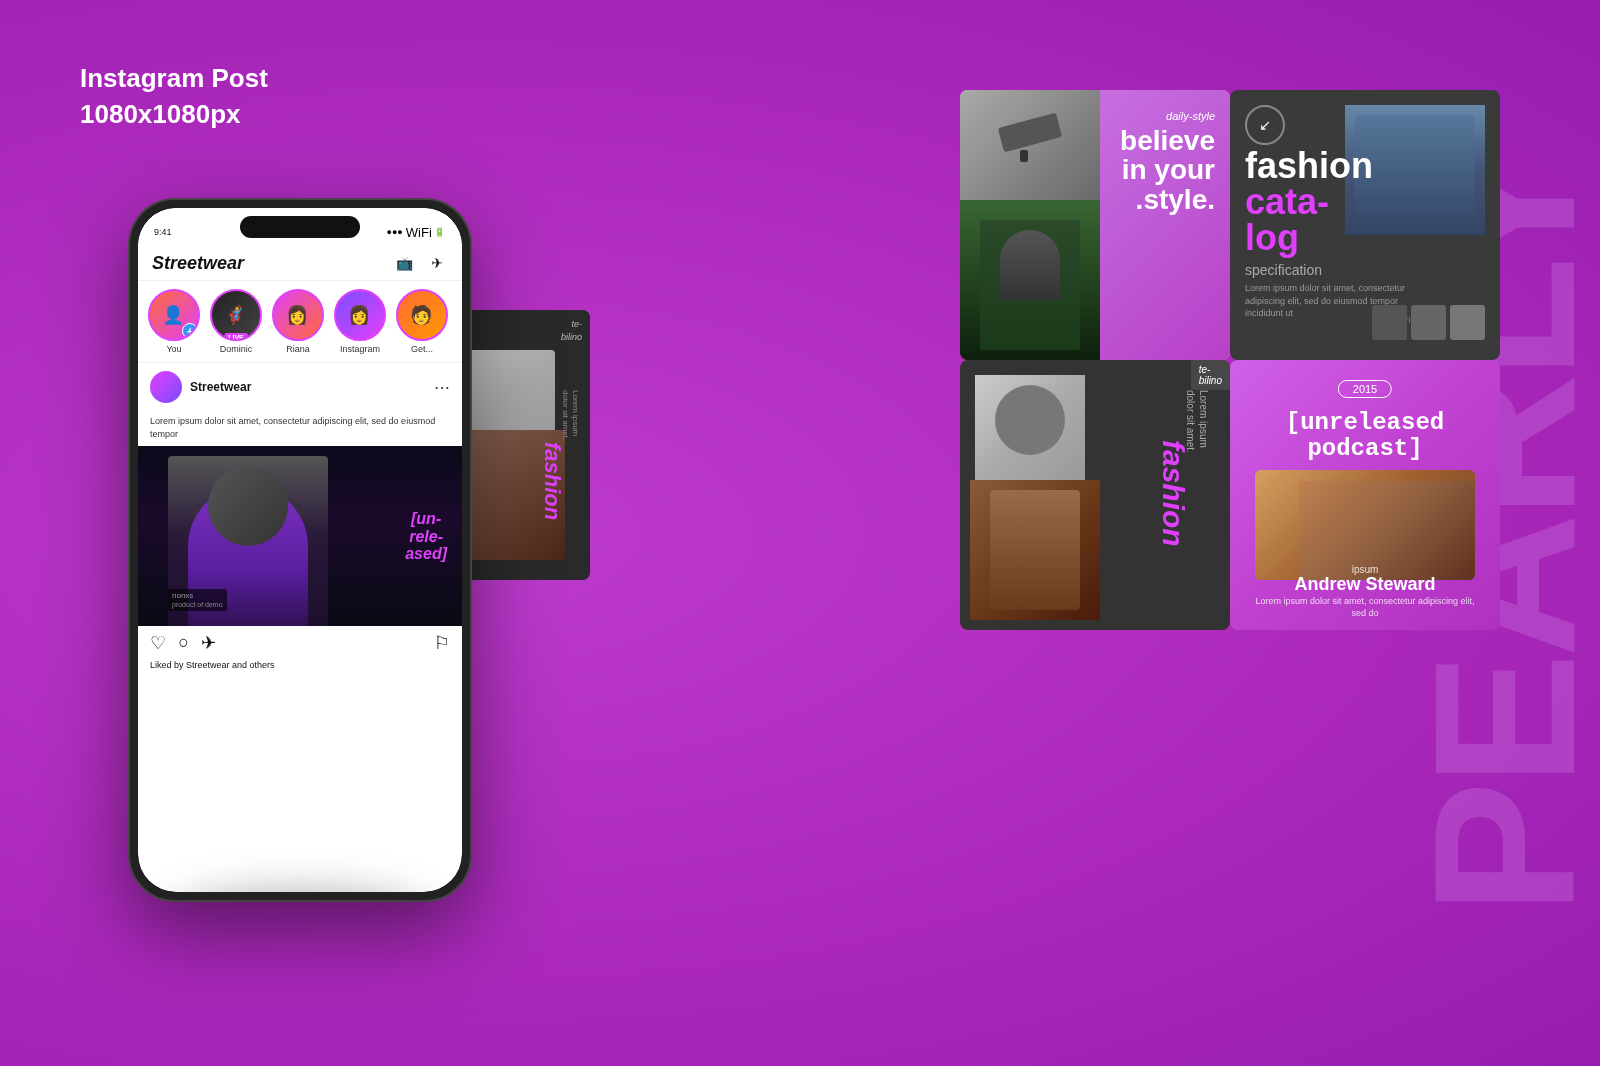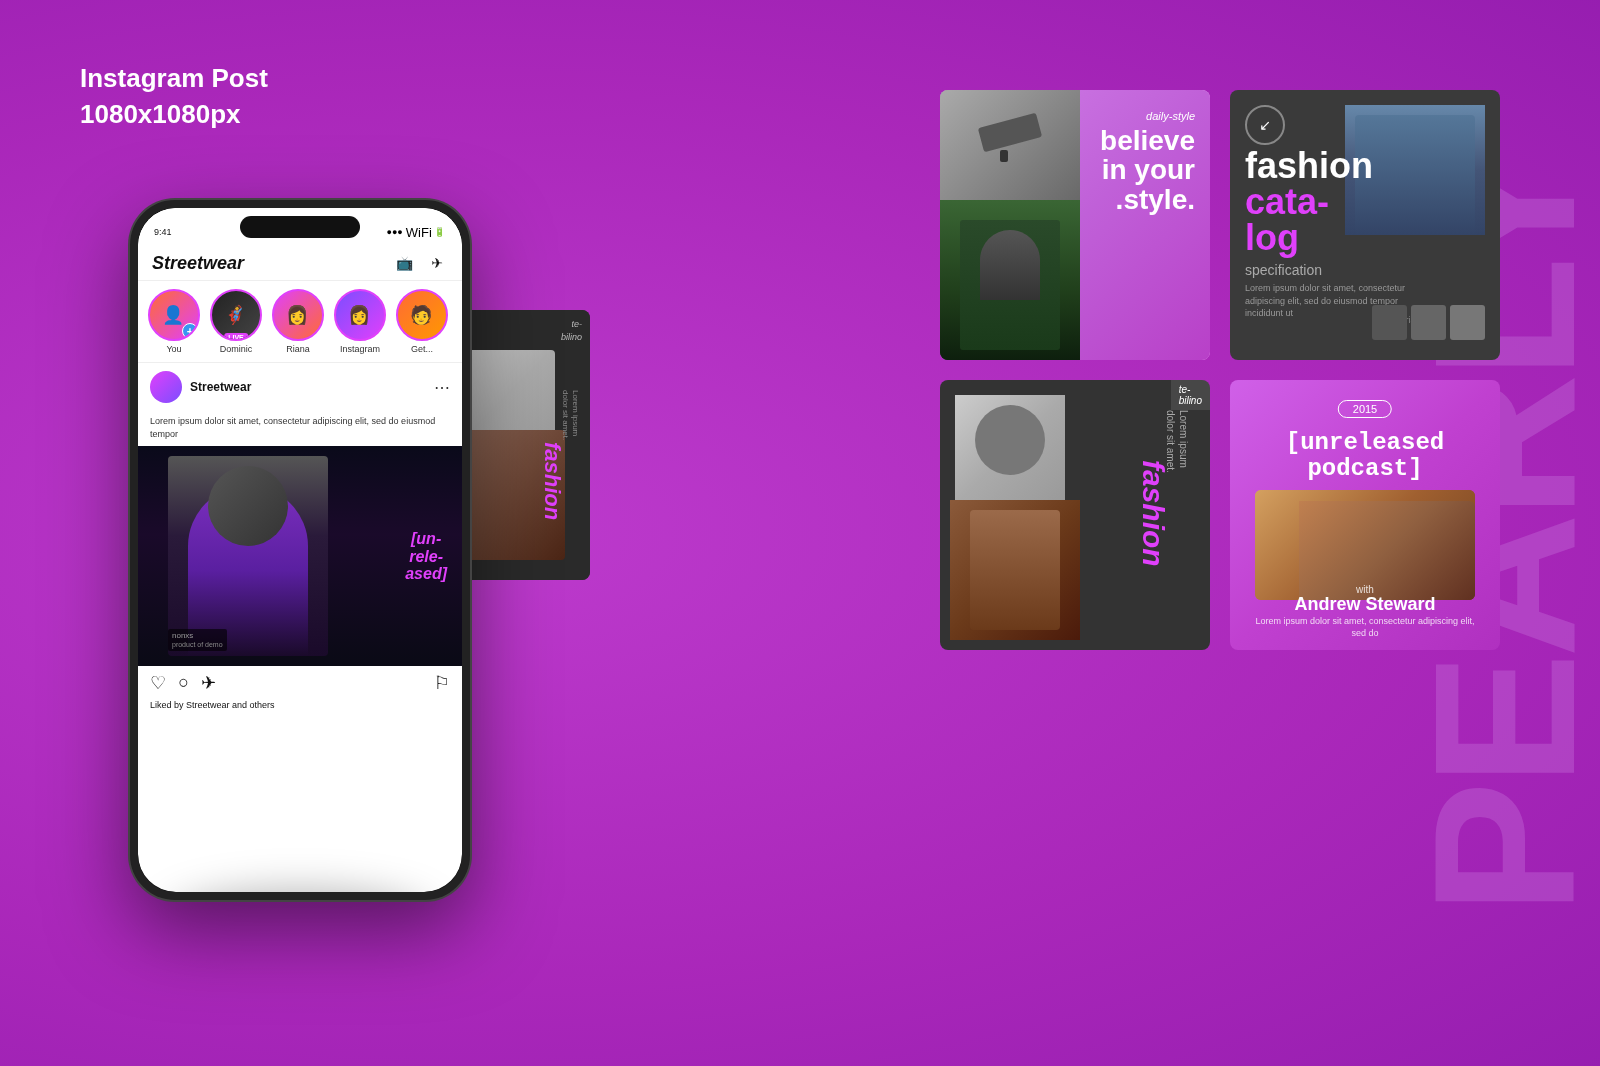--- a/index.html
+++ b/index.html
@@ -236,21 +236,21 @@
 
     .post-caption {
       padding: 4px 12px 6px;
       font-size: 9px;
       color: #333;
       line-height: 1.4;
     }
 
     .post-image {
       width: 100%;
-      height: 220px;
+      height: 180px;
       background: linear-gradient(135deg, #1a1a2e, #16213e, #0f3460);
       display: flex;
       align-items: center;
       justify-content: center;
       position: relative;
       overflow: hidden;
       text-decoration: underline;
     }
 
     .post-website {
@@ -284,21 +284,20 @@
     }
 
     
     .cards-area {
       position: absolute;
       right: 100px;
       top: 90px;
       display: grid;
       grid-template-columns: 270px 270px;
       grid-template-rows: 270px 270px;
-      gap: 20px;
       z-index: 10;
     }
 
     
     .card {
       border-radius: 8px;
       overflow: hidden;
       position: relative;
     }
 
@@ -788,19 +787,19 @@
     <div class="card-4-year">2015</div>
     <div class="card-4-title">
       [unreleased<br>podcast]
     </div>
     <div class="card-4-image">
 
       <div style="position:absolute; inset:0; background:linear-gradient(135deg, #d4a060, #a06030, #704020); border-radius:6px;">
         <div style="position:absolute; bottom:0; right:0; width:80%; height:90%; background:linear-gradient(135deg, #c08050, #906040, #603020); border-radius:0 6px 6px 0;"></div>
       </div>
     </div>
-    <div class="card-4-with">with</div>
+    <div class="card-4-with">ipsum</div>
     <div class="card-4-name">Andrew Steward</div>
     <div class="card-4-desc">Lorem ipsum dolor sit amet,
 consectetur adipiscing elit, sed do</div>
   </div>
 
 </div>
 
 </body></html>

